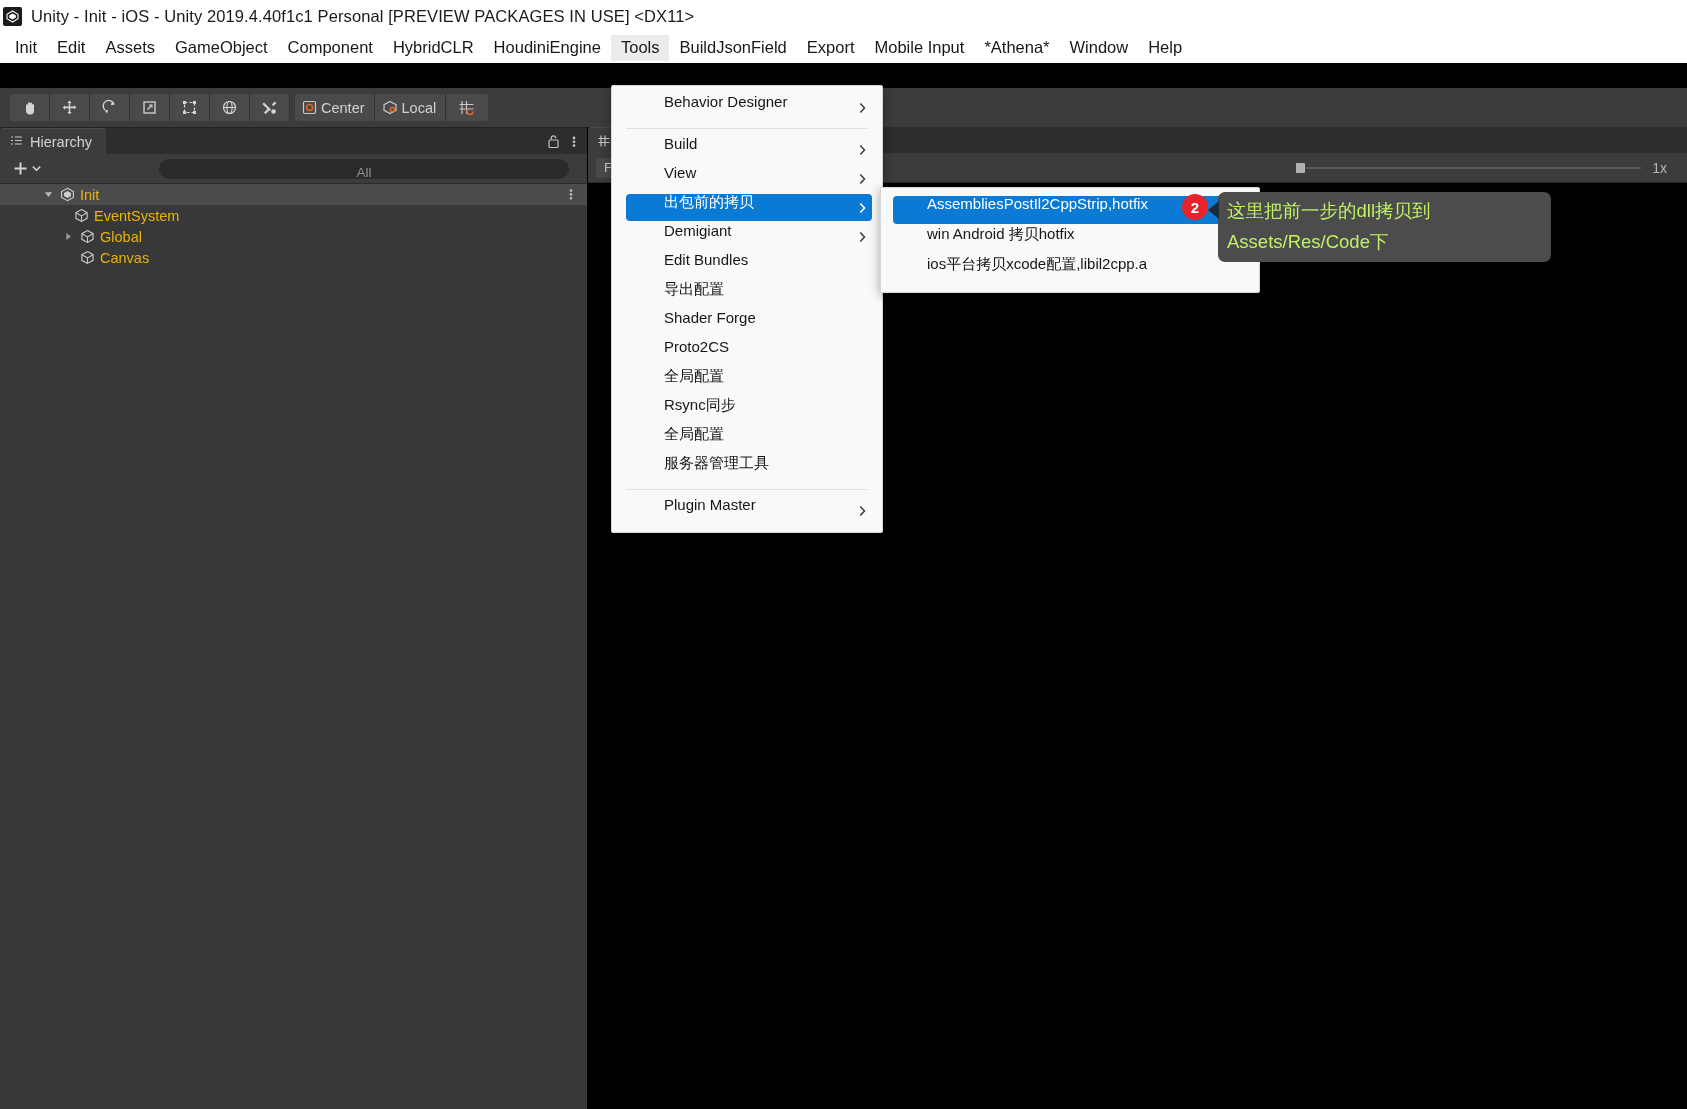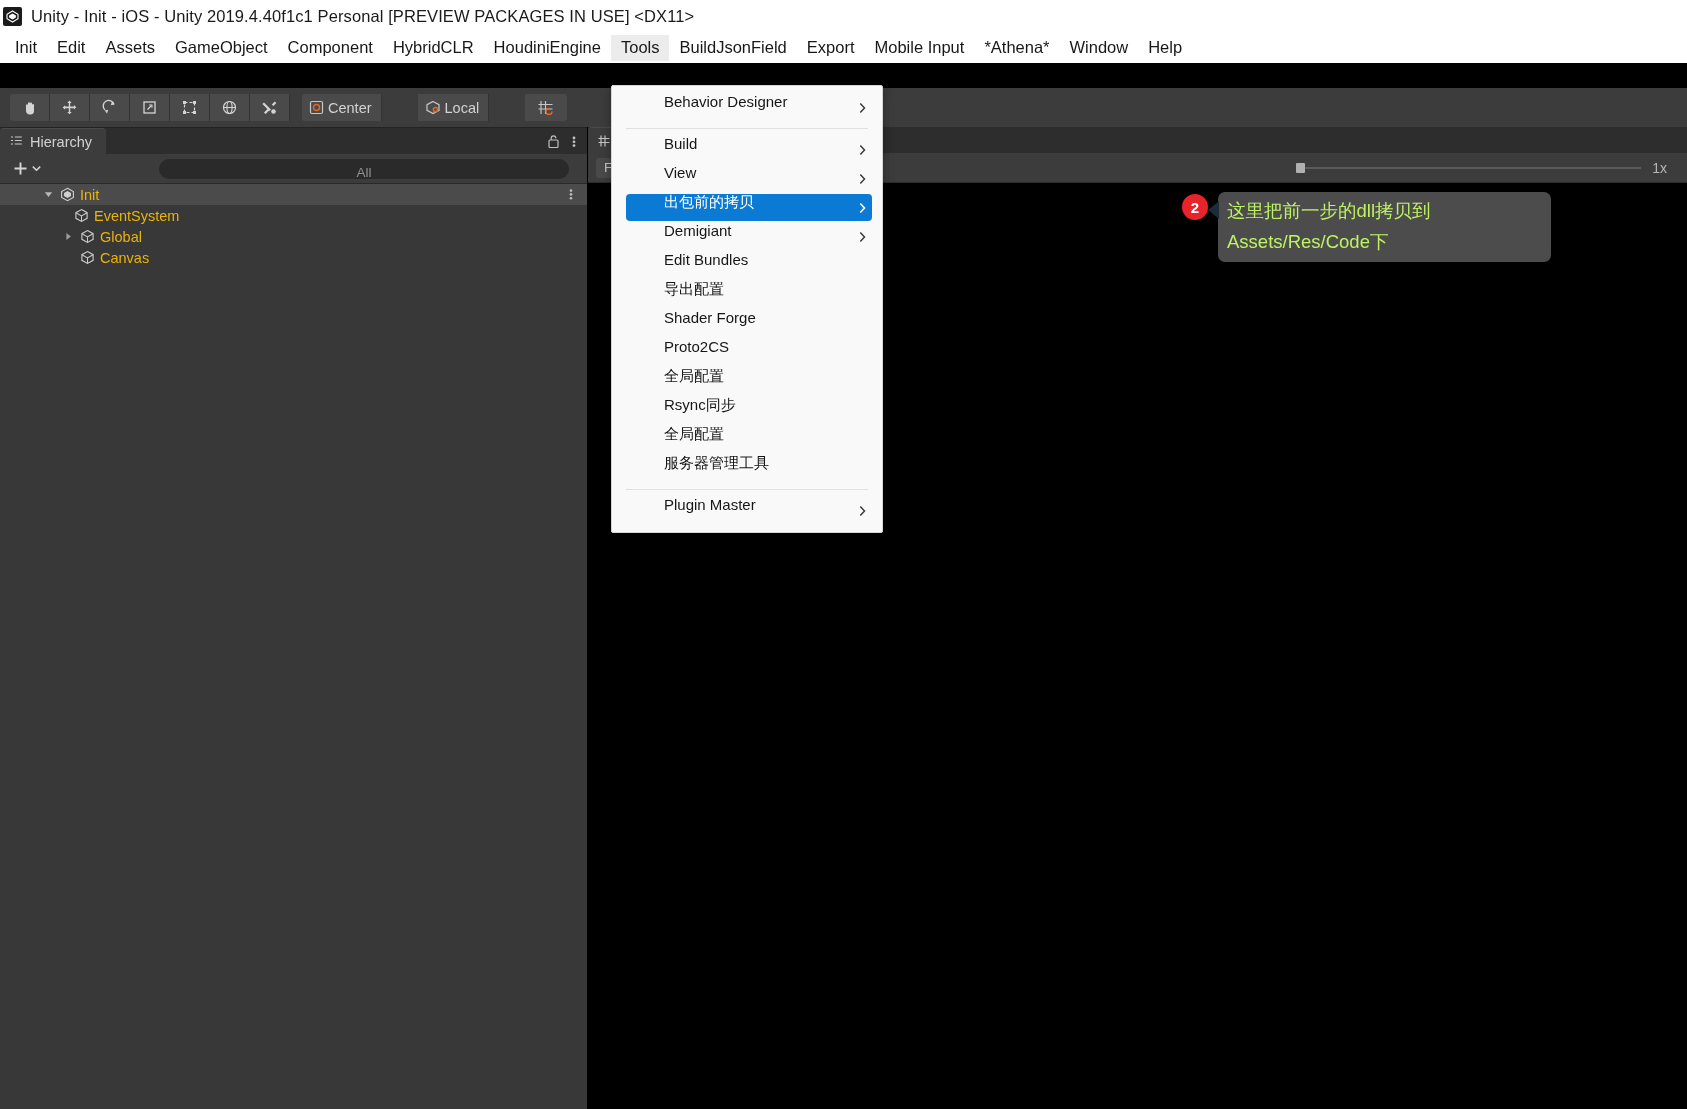--- a/index.html
+++ b/index.html
@@ -46,21 +46,21 @@
   .toolbar {
     position: absolute; left: 0; top: 25px; width: 1687px; height: 39px;
     background: #3c3c3c; display: flex; align-items: center; padding-left: 10px;
   }
   .tool-btn {
     width: 40px; height: 27px; background: #4a4a4a; border-right: 1px solid #333;
     display: flex; align-items: center; justify-content: center;
   }
   .tool-btn:first-child { border-radius: 3px 0 0 3px; }
   .tool-group { display: flex; }
-  .tool-group.sep { margin-left: 12px; gap: 36px; }
+  .tool-group.sep { margin-left: 5px; }
   .pivot-btn {
     height: 27px; background: #4a4a4a; border-right: 1px solid #333;
     display: flex; align-items: center; justify-content: center; gap: 4px;
     padding: 0 9px 0 7px; color: #d2d2d2; font-size: 14.5px;
   }
   .pivot-btn:first-child { border-radius: 3px 0 0 3px; }
   .snap-btn {
     width: 42px; height: 27px; background: #4a4a4a; border-radius: 0 3px 3px 0;
     display: flex; align-items: center; justify-content: center;
   }
@@ -488,20 +488,32 @@
     <div class="menu-item">
       <span class="mi-label">Plugin Master</span>
       <span class="arrow">
         <svg width="7" height="11" viewBox="0 0 7 11">
             <path d="M1.3 1l4.2 4.5L1.3 10" fill="none" stroke="#3b3b3b" stroke-width="1.5"></path>
           </svg>
       </span>
     </div>
   </div>
 
+  <div class="menu-panel" id="sub-menu">
+    <div class="menu-item highlight">
+      <span class="hl"></span>
+      <span class="mi-label">AssembliesPostIl2CppStrip,hotfix</span>
+    </div>
+    <div class="menu-item">
+      <span class="mi-label">win Android 拷贝hotfix</span>
+    </div>
+    <div class="menu-item">
+      <span class="mi-label">ios平台拷贝xcode配置,libil2cpp.a</span>
+    </div>
+  </div>
 
   <div class="annotation">
     <span class="tail"></span>
     <span>这里把前一步的dll拷贝到Assets/Res/Code下</span>
   </div>
   <div class="badge">2</div>
 
 </div>
 
 </body></html>

